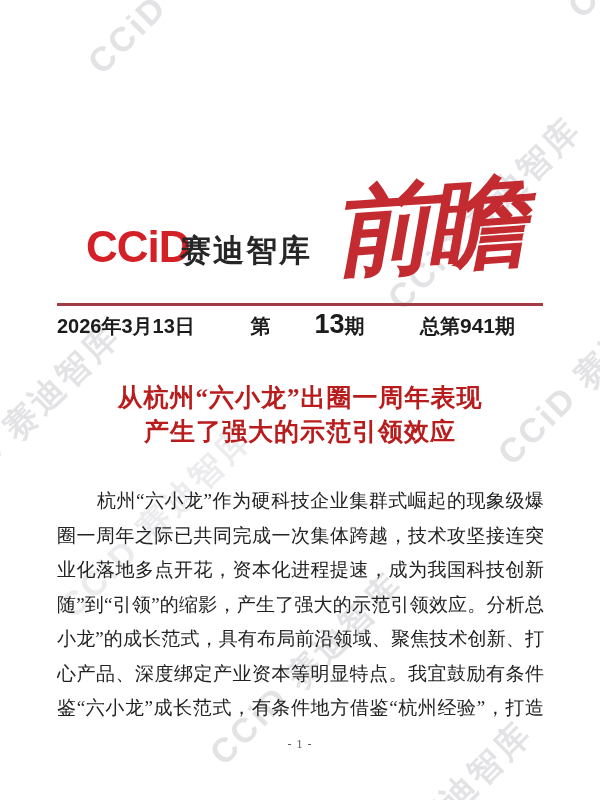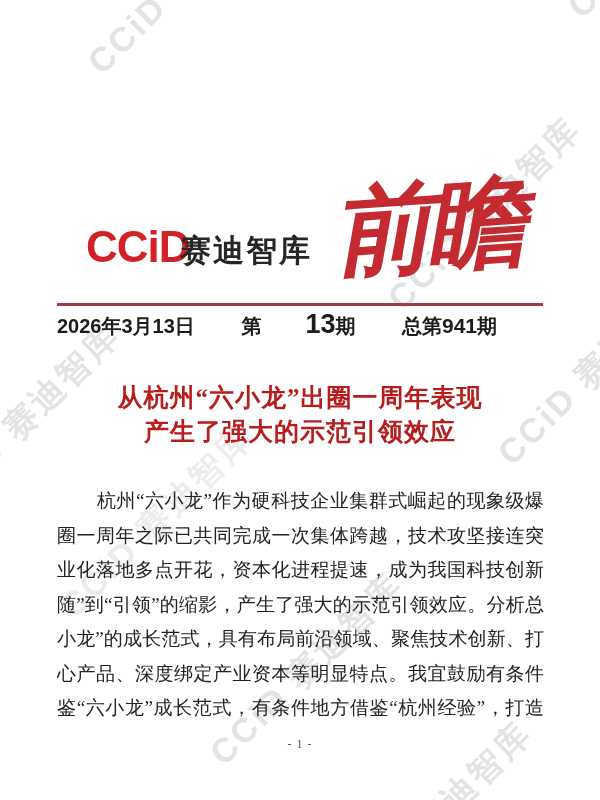--- a/index.html
+++ b/index.html
@@ -61,21 +61,21 @@
   }
   .issue-line{
     position:absolute;left:57px;top:309px;width:486px;
     display:flex;justify-content:space-between;align-items:baseline;
     padding:0;box-sizing:border-box;
     font-weight:bold;color:#1c1c1c;
     font-size:20px;
     font-family:"Liberation Sans",sans-serif;
   }
   .issue-line .date{}
-  .issue-line .total{margin-right:46px;text-align:right;}
+  .issue-line .total{margin-right:28px;text-align:right;}
   .big-num{font-size:27px;margin-left:44px;}
   .mid-num{font-size:21px;}
   .title-block{
     position:absolute;left:0;top:381px;width:600px;
     text-align:center;
     font-family:"Liberation Serif",serif;
     font-weight:bold;color:#b91c1c;
     font-size:25px;line-height:34px;letter-spacing:1px;
   }
   .body-block{

